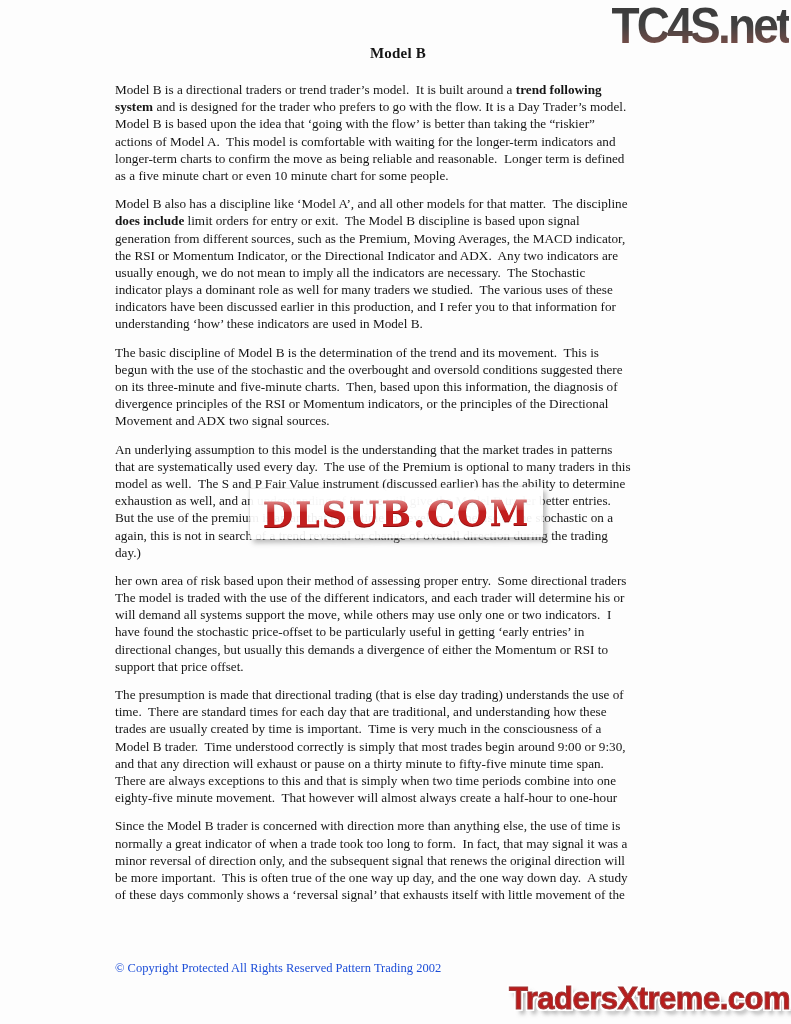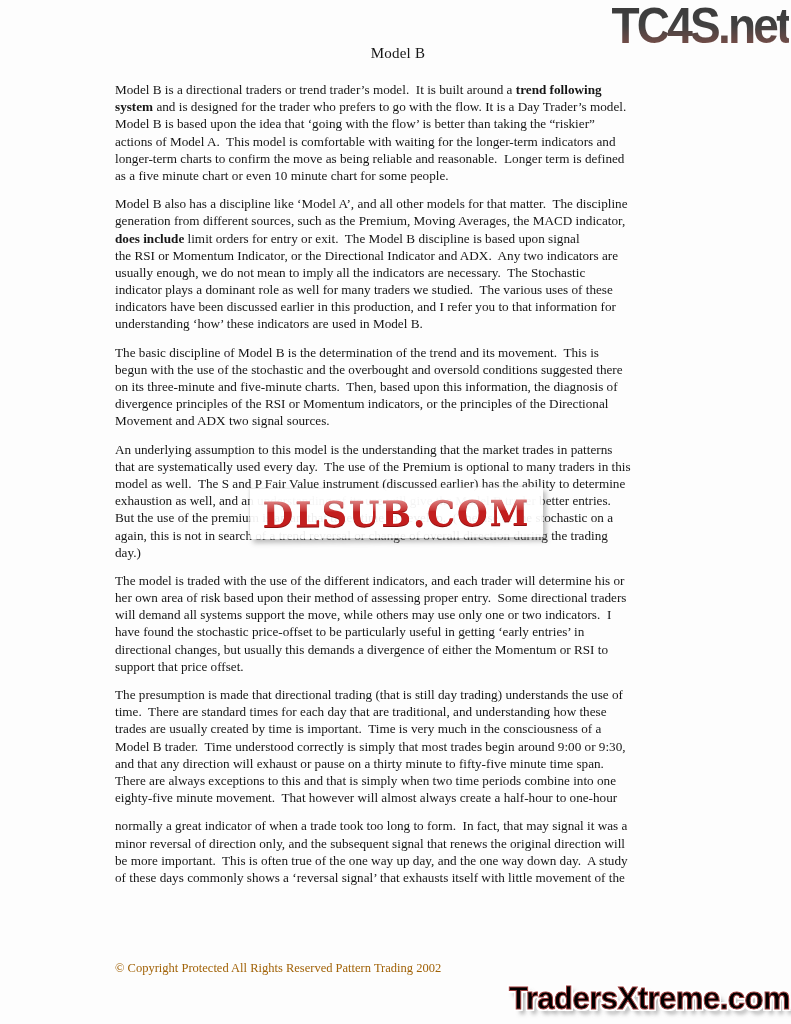--- a/index.html
+++ b/index.html
@@ -26,34 +26,34 @@
     .tc4s{
       background:linear-gradient(180deg,#3b3b3b 8%,#414141 48%,#6f4c47 78%,#9a6a60 100%);
       -webkit-background-clip:text;background-clip:text;
       color:transparent;
     }
   }
 
   
   .content{position:absolute;left:115px;top:44px;width:566px;}
   .doc-title{
-    font-size:15px;line-height:18px;font-weight:normal;
+    font-size:15px;line-height:18px;font-weight:bold;
     text-align:center;margin:0 0 19px 0;letter-spacing:0.2px;
   }
   .para{margin:0 0 11px 0;}
   .line{
     white-space:pre;
     font-size:13.2px;line-height:17.2px;height:17.2px;
   }
   .line b{font-weight:bold;}
 
   
   .copyright{
     position:absolute;left:115px;top:961px;
-    font-size:12.5px;color:#a16207;
+    font-size:12.5px;color:#1d4ed8;
   }
 
   
   .watermark{
     position:absolute;left:250px;top:488px;width:293px;height:50px;
     background:rgba(255,255,255,0.93);
     display:flex;align-items:center;justify-content:center;
     font-family:"DejaVu Serif", serif;font-weight:bold;
     font-size:35px;letter-spacing:2px;
     color:#c31e1e;
@@ -66,21 +66,21 @@
     background:linear-gradient(180deg,rgba(255,255,255,0.62),rgba(255,255,255,0.08));
     border-radius:8px/10px;pointer-events:none;
   }
 
   
   .txlogo{
     position:absolute;top:982px;right:1px;
     font-family:"Liberation Sans", sans-serif;
     font-weight:bold;font-size:31px;line-height:34px;
     letter-spacing:-0.5px;
-    color:#000000;
+    color:#b91c1c;
     -webkit-text-stroke:1px #9c3b3b;
     text-shadow:
       -2px -2px 0 #ffffff, 2px -2px 0 #ffffff,
       -2px  2px 0 #ffffff, 2px  2px 0 #ffffff,
        0   -2px 0 #ffffff, 0    2px 0 #ffffff,
       -2px  0   0 #ffffff, 2px  0   0 #ffffff,
        4px  5px 4px rgba(95,95,95,0.55);
   }
 </style>
 </head>
@@ -96,22 +96,22 @@
         <div class="para">
           <div class="line"><span>Model B is a directional traders or trend trader’s model.  It is built around a </span><b>trend following</b></div>
           <div class="line"><b>system</b><span> and is designed for the trader who prefers to go with the flow. It is a Day Trader’s model.</span></div>
           <div class="line"><span>Model B is based upon the idea that ‘going with the flow’ is better than taking the “riskier”</span></div>
           <div class="line"><span>actions of Model A.  This model is comfortable with waiting for the longer-term indicators and</span></div>
           <div class="line"><span>longer-term charts to confirm the move as being reliable and reasonable.  Longer term is defined</span></div>
           <div class="line"><span>as a five minute chart or even 10 minute chart for some people.</span></div>
         </div>
         <div class="para">
           <div class="line"><span>Model B also has a discipline like ‘Model A’, and all other models for that matter.  The discipline</span></div>
+          <div class="line"><b>does include</b><span> limit orders for entry or exit.  The Model B discipline is based upon signal</span></div>
           <div class="line"><span>generation from different sources, such as the Premium, Moving Averages, the MACD indicator,</span></div>
-          <div class="line"><b>does include</b><span> limit orders for entry or exit.  The Model B discipline is based upon signal</span></div>
           <div class="line"><span>the RSI or Momentum Indicator, or the Directional Indicator and ADX.  Any two indicators are</span></div>
           <div class="line"><span>usually enough, we do not mean to imply all the indicators are necessary.  The Stochastic</span></div>
           <div class="line"><span>indicator plays a dominant role as well for many traders we studied.  The various uses of these</span></div>
           <div class="line"><span>indicators have been discussed earlier in this production, and I refer you to that information for</span></div>
           <div class="line"><span>understanding ‘how’ these indicators are used in Model B.</span></div>
         </div>
         <div class="para">
           <div class="line"><span>The basic discipline of Model B is the determination of the trend and its movement.  This is</span></div>
           <div class="line"><span>begun with the use of the stochastic and the overbought and oversold conditions suggested there</span></div>
           <div class="line"><span>on its three-minute and five-minute charts.  Then, based upon this information, the diagnosis of</span></div>
@@ -121,37 +121,38 @@
         <div class="para">
           <div class="line"><span>An underlying assumption to this model is the understanding that the market trades in patterns</span></div>
           <div class="line"><span>that are systematically used every day.  The use of the Premium is optional to many traders in this</span></div>
           <div class="line"><span>model as well.  The S and P Fair Value instrument (discussed earlier) has the ability to determine</span></div>
           <div class="line"><span>exhaustion as well, and an understanding of its use will give the Model B trader better entries.</span></div>
           <div class="line"><span>But the use of the premium is an art that takes time to develop.  (The use of the stochastic on a</span></div>
           <div class="line"><span>again, this is not in search of a trend reversal or change of overall direction during the trading</span></div>
           <div class="line"><span>day.)</span></div>
         </div>
         <div class="para">
+          <div class="line"><span>her own area of risk based upon their method of assessing proper entry.  Some directional traders</span></div>
           <div class="line"><span>The model is traded with the use of the different indicators, and each trader will determine his or</span></div>
-          <div class="line"><span>her own area of risk based upon their method of assessing proper entry.  Some directional traders</span></div>
           <div class="line"><span>will demand all systems support the move, while others may use only one or two indicators.  I</span></div>
           <div class="line"><span>have found the stochastic price-offset to be particularly useful in getting ‘early entries’ in</span></div>
           <div class="line"><span>directional changes, but usually this demands a divergence of either the Momentum or RSI to</span></div>
           <div class="line"><span>support that price offset.</span></div>
         </div>
         <div class="para">
-          <div class="line"><span>The presumption is made that directional trading (that is still day trading) understands the use of</span></div>
+          <div class="line"><span>The presumption is made that directional trading (that is else day trading) understands the use of</span></div>
           <div class="line"><span>time.  There are standard times for each day that are traditional, and understanding how these</span></div>
           <div class="line"><span>trades are usually created by time is important.  Time is very much in the consciousness of a</span></div>
           <div class="line"><span>Model B trader.  Time understood correctly is simply that most trades begin around 9:00 or 9:30,</span></div>
           <div class="line"><span>and that any direction will exhaust or pause on a thirty minute to fifty-five minute time span.</span></div>
           <div class="line"><span>There are always exceptions to this and that is simply when two time periods combine into one</span></div>
           <div class="line"><span>eighty-five minute movement.  That however will almost always create a half-hour to one-hour</span></div>
         </div>
         <div class="para">
+          <div class="line"><span>Since the Model B trader is concerned with direction more than anything else, the use of time is</span></div>
           <div class="line"><span>normally a great indicator of when a trade took too long to form.  In fact, that may signal it was a</span></div>
           <div class="line"><span>minor reversal of direction only, and the subsequent signal that renews the original direction will</span></div>
           <div class="line"><span>be more important.  This is often true of the one way up day, and the one way down day.  A study</span></div>
           <div class="line"><span>of these days commonly shows a ‘reversal signal’ that exhausts itself with little movement of the</span></div>
         </div>
       </div>
   </div>
 
   <div class="copyright">© Copyright Protected All Rights Reserved Pattern Trading 2002</div>
 

